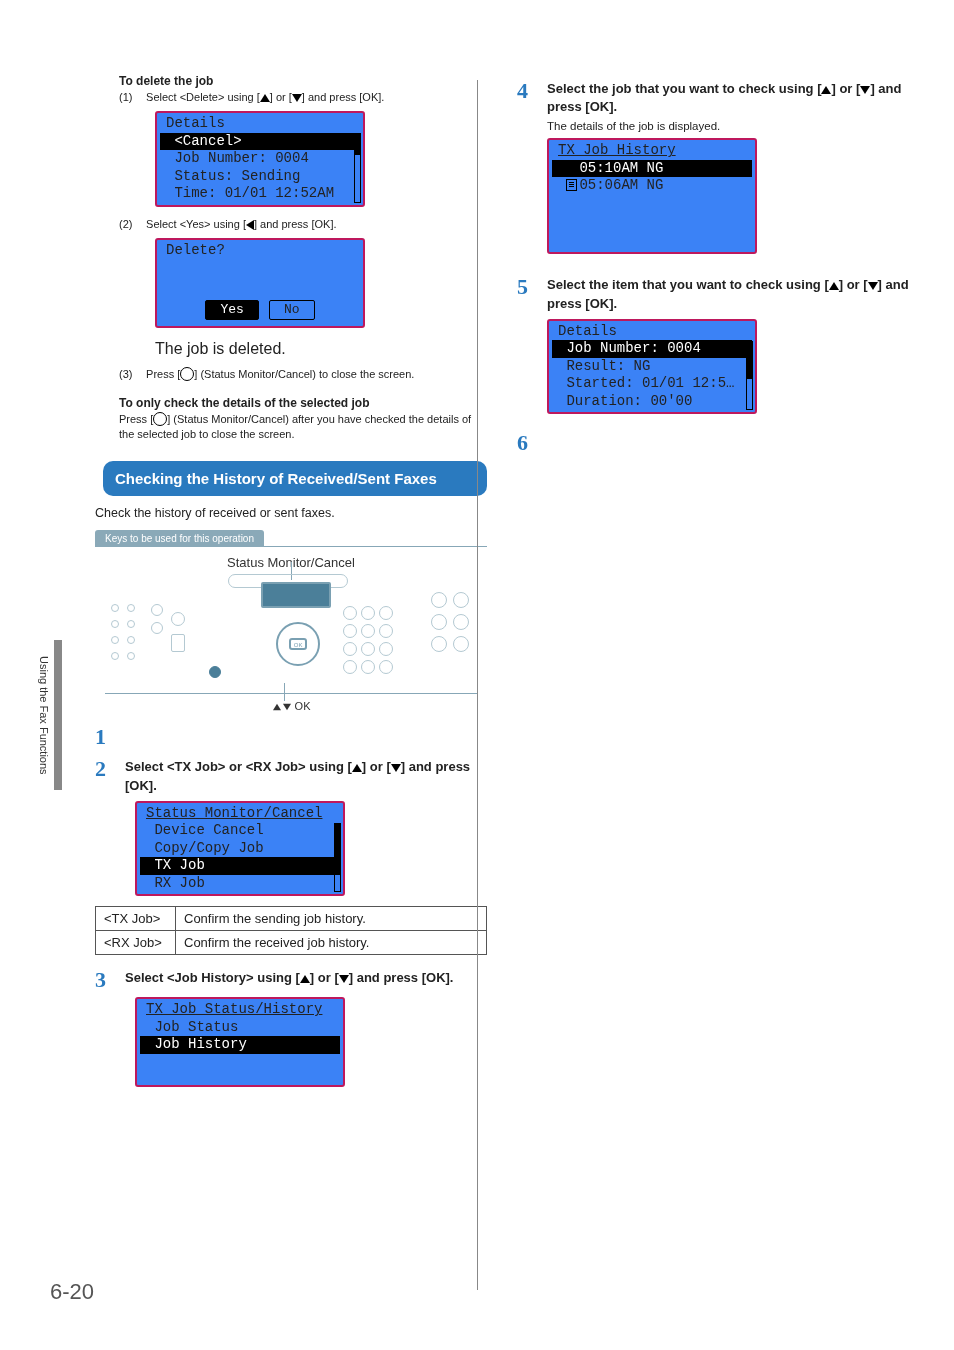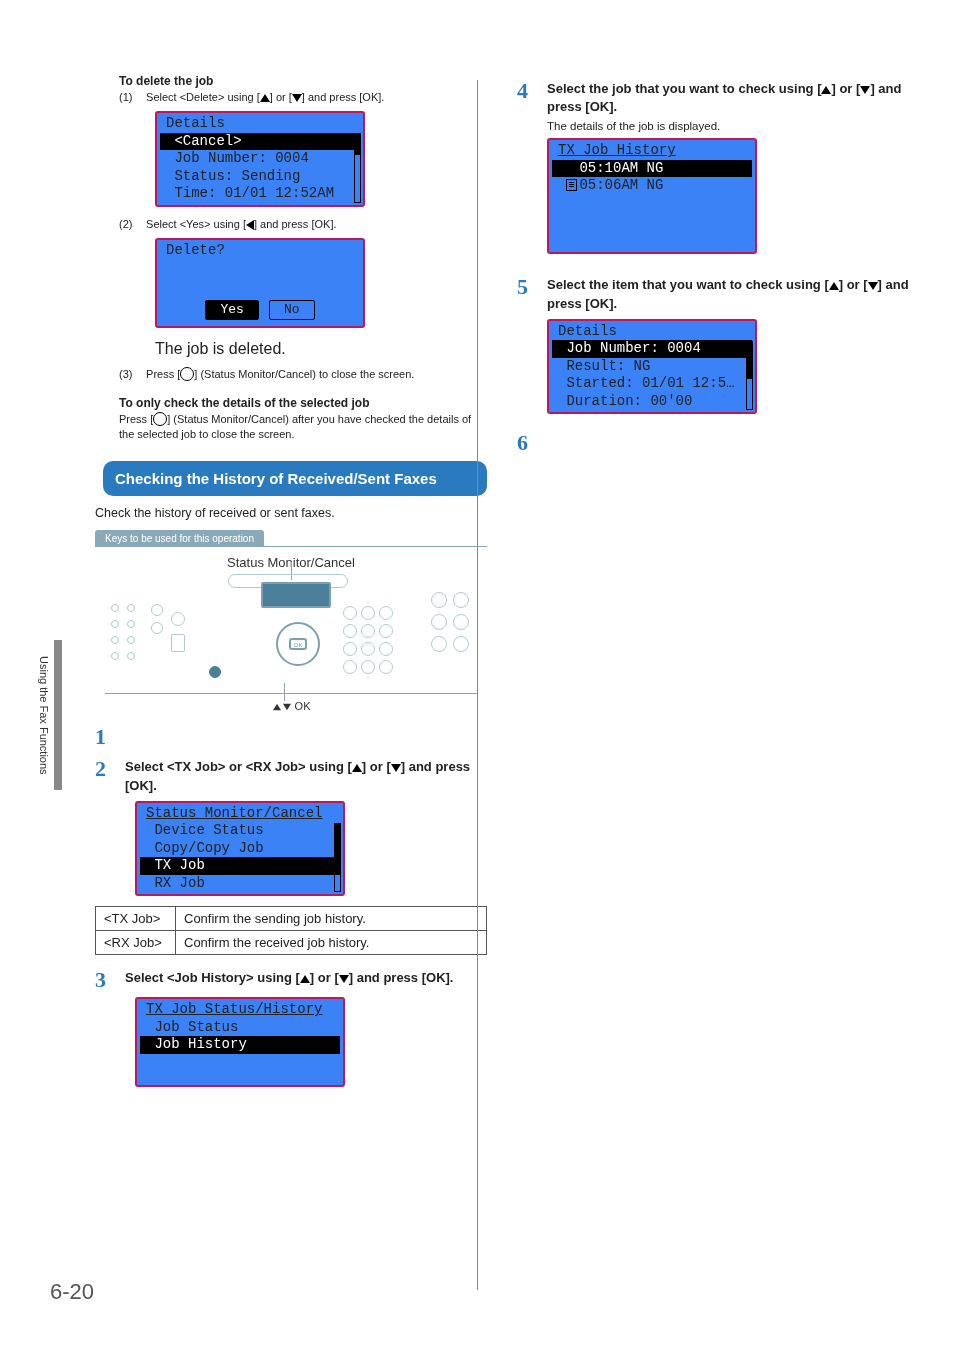--- a/index.html
+++ b/index.html
@@ -323,21 +323,21 @@
 
     <div class="step">
       <div class="n">2</div>
       <div class="t">
         <span>Select &lt;TX Job&gt; or &lt;RX Job&gt; using [</span><span class="tri-up"></span><span>] or [</span><span class="tri-down"></span><span>] and press [OK].</span>
       </div>
     </div>
 
     <div class="lcd" style="margin-left:40px">
       <div class="row" style="text-decoration:underline">Status Monitor/Cancel</div>
-      <div class="row"> Device Status</div>
+      <div class="row"> Device Cancel</div>
       <div class="row"> Copy/Copy Job</div>
       <div class="row sel"> TX Job</div>
       <div class="row"> RX Job</div>
       <div class="scroll">
           <div class="thumb" style="height:60%"></div>
         </div>
     </div>
 
     <table class="mini">
       <tbody>

